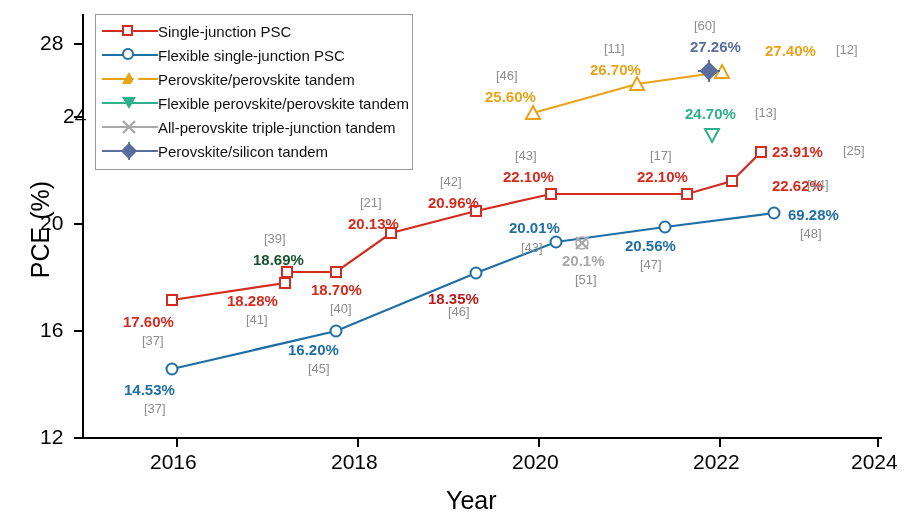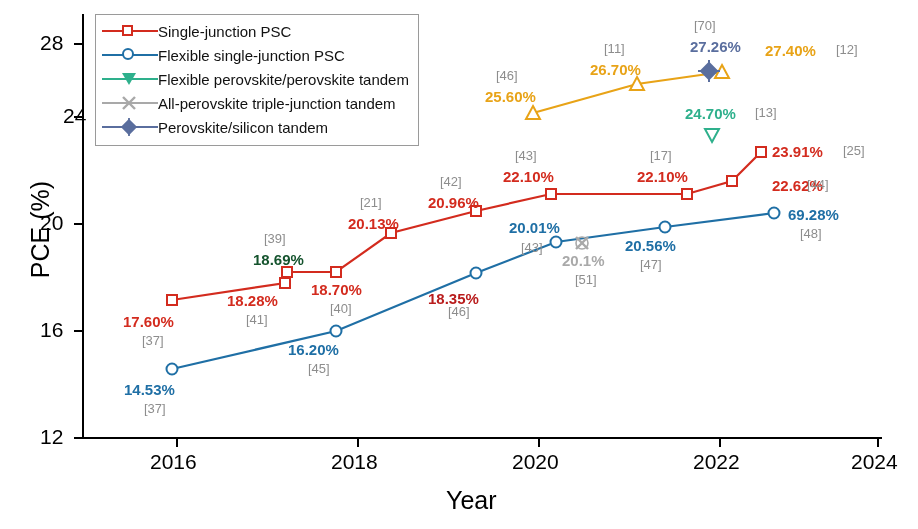--- a/index.html
+++ b/index.html
@@ -4,21 +4,21 @@
 <style>
   html,body{margin:0;padding:0;background:#ffffff;}
   body{width:918px;height:529px;font-family:"Liberation Sans",sans-serif;overflow:hidden;}
   #chart-root{position:relative;width:918px;height:529px;}
 
   .axis-line{position:absolute;background:#000;}
   .tick{position:absolute;background:#000;}
   .tick-label{position:absolute;font-size:21px;color:#000;font-family:"Liberation Sans",sans-serif;}
   .axis-title{position:absolute;font-size:25px;color:#000;font-family:"Liberation Sans",sans-serif;}
 
-  #legend{position:absolute;left:95px;top:14px;width:310px;padding:4px 6px 6px 6px;
+  #legend{position:absolute;left:95px;top:14px;width:310px;padding:4px 0 6px 6px;
           border:1px solid #9a9a9a;background:rgba(255,255,255,0.96);}
   .legend-row{display:flex;align-items:center;height:24px;}
   .legend-sym{width:56px;height:20px;position:relative;flex:0 0 56px;}
   .legend-sym .ln{position:absolute;left:0;top:9px;width:56px;height:2px;}
   .legend-sym .mk{position:absolute;left:20px;top:4px;}
   .legend-label{font-size:15px;color:#111;white-space:nowrap;}
 
   .mk-sq{width:11px;height:11px;border:2px solid #d32b1e;background:#fff;box-sizing:border-box;}
   .mk-ci{width:12px;height:12px;border:2px solid #1f6fa5;background:#fff;border-radius:50%;box-sizing:border-box;}
   .mk-tri{width:0;height:0;border-left:7px solid transparent;border-right:7px solid transparent;border-bottom:12px solid #e8a317;}
@@ -129,20 +129,31 @@
     </div>
     <div class="legend-row">
       <span class="legend-sym">
         <span class="ln" style="background:#1f6fa5;"></span>
         <span class="mk mk-ci" style="top:3px;"></span>
       </span>
       <span class="legend-label">Flexible single-junction PSC</span>
     </div>
     <div class="legend-row">
       <span class="legend-sym">
+        <span class="ln" style="background:#e8a317;"></span>
+        <span class="mk" style="top:3px;position:absolute;left:20px;">
+          <span class="mk-tri" style="display:block;position:relative;">
+              <span class="mk-tri-in"></span>
+            </span>
+        </span>
+      </span>
+      <span class="legend-label">Perovskite/perovskite tandem</span>
+    </div>
+    <div class="legend-row">
+      <span class="legend-sym">
         <span class="ln" style="background:#2eb08c;"></span>
         <span class="mk" style="top:4px;position:absolute;left:20px;">
           <span class="mk-dtri" style="display:block;position:relative;">
               <span class="mk-dtri-in"></span>
             </span>
         </span>
       </span>
       <span class="legend-label">Flexible perovskite/perovskite tandem</span>
     </div>
     <div class="legend-row">
@@ -225,15 +236,15 @@
   <div class="data-label" style="left:765px;top:42px;color:#e8a317;">27.40%</div>
   <div class="ref-label" style="left:836px;top:42px;">[12]</div>
 
   <div class="data-label" style="left:685px;top:105px;color:#2eb08c;">24.70%</div>
   <div class="ref-label" style="left:755px;top:105px;">[13]</div>
 
   <div class="data-label" style="left:562px;top:252px;color:#a9a9a9;">20.1%</div>
   <div class="ref-label" style="left:575px;top:272px;">[51]</div>
 
   <div class="data-label" style="left:690px;top:38px;color:#5a6e9e;">27.26%</div>
-  <div class="ref-label" style="left:694px;top:18px;">[70]</div>
+  <div class="ref-label" style="left:694px;top:18px;">[60]</div>
 
 </div>
 
 </body></html>

